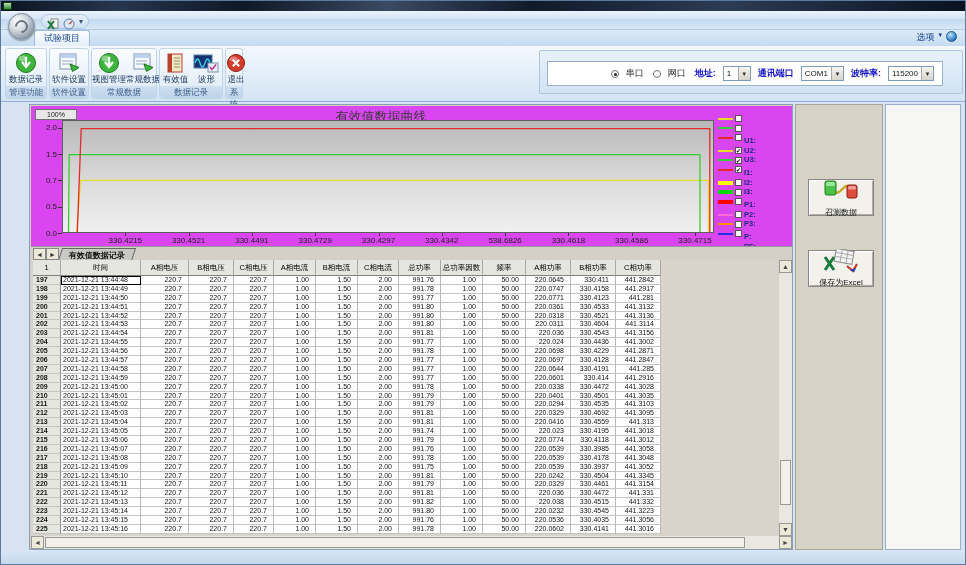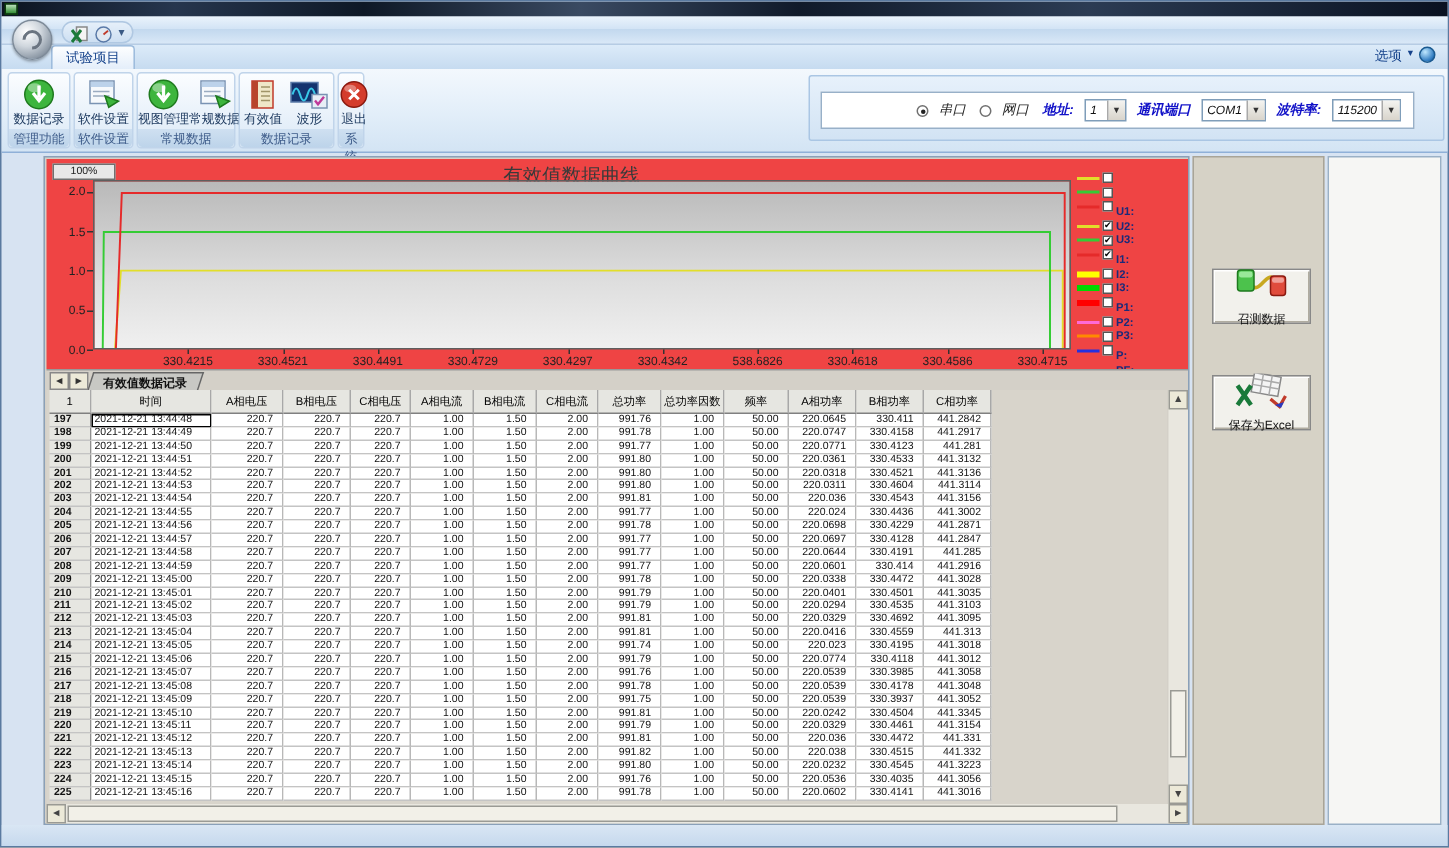--- a/index.html
+++ b/index.html
@@ -37,36 +37,36 @@
     border:1px solid #c0d4ea;border-radius:3px;}
   .rgroup .caption{position:absolute;left:0;right:0;bottom:0;height:12px;background:linear-gradient(#cfe0f1,#bdd4ea);
     border-radius:0 0 3px 3px;font-size:8.5px;color:#3e5c8a;text-align:center;line-height:12px;}
   .rbtns{position:absolute;left:0;top:0;right:0;bottom:12px;display:flex;justify-content:space-around;align-items:stretch;}
   .rbtn{display:flex;flex-direction:column;align-items:center;justify-content:flex-start;padding-top:2px;cursor:default;}
   .rbtn .ric{height:23px;display:flex;align-items:center;}
   .rbtn .rlab{font-size:8.5px;color:#1f3b60;white-space:nowrap;}
 
   
   #commwrap{position:absolute;left:538px;top:49px;width:424px;height:44px;background:linear-gradient(#e7f1fb,#d2e3f4);
-    border:1px solid #aac6e4;border-radius:2px;font-style:italic;}
+    border:1px solid #aac6e4;border-radius:2px;}
   #comm{position:absolute;left:7px;top:10px;width:396px;height:25px;background:#fff;border:1px solid #98b0c8;
     display:flex;align-items:center;justify-content:flex-end;gap:7px;padding-right:8px;font-size:9px;color:#222;}
   .radio{width:8px;height:8px;border-radius:50%;border:1px solid #707070;background:#fff;display:inline-block;position:relative;}
   .radio.sel::after{content:"";position:absolute;left:2px;top:2px;width:3px;height:3px;border-radius:50%;background:#222;}
   .rlabel{margin-right:2px;}
   .bluelab{color:#1212c8;font-weight:bold;}
   .dd{display:inline-flex;align-items:stretch;border:1px solid #7f9db9;background:#fff;height:15px;}
   .dd .val{font-size:8px;padding:0 3px;min-width:14px;display:flex;align-items:center;color:#111;}
   .dd .btn{width:12px;background:linear-gradient(#f4f4f1,#d8d4cb);border-left:1px solid #a9a9a9;font-size:6px;color:#333;display:flex;align-items:center;justify-content:center;}
 
   
   #content{position:absolute;left:28px;top:103px;width:764px;height:446px;background:#d4d0c8;border:1px solid #8aa0b8;}
 
   
-  #chartarea{position:absolute;left:1px;top:1px;width:761px;height:140px;background:#ef4444;}
+  #chartarea{position:absolute;left:1px;top:1px;width:761px;height:140px;background:#d946ef;}
   #zoombox{position:absolute;left:4px;top:3px;width:42px;height:11px;background:#e8e8e8;border:1px solid #707070;
     font-size:7px;text-align:center;line-height:10px;color:#222;}
   #charttitle{position:absolute;left:120px;top:2px;width:460px;text-align:center;font-size:13px;color:#3a3a3a;}
   #plot{position:absolute;left:31px;top:14px;width:652px;height:113px;border:1px solid #5e5e5e;
     background:linear-gradient(#b9b9b9,#dedede 60%,#f0f0f0);}
   #plot svg{position:absolute;left:0;top:0;}
   .ylab{position:absolute;font-size:8px;color:#222;width:22px;text-align:right;}
   .ytick{position:absolute;width:4px;height:1px;background:#333;}
   .xlab{position:absolute;top:130px;font-size:8px;color:#222;transform:translateX(-50%);}
   .xtick{position:absolute;top:127px;width:1px;height:3px;background:#333;}
@@ -287,21 +287,21 @@
             <polyline points="13.7,111.0 17.6,59.4 645.5,59.4 645.5,111.0" fill="none" stroke="#e2de2a" stroke-width="1.3"></polyline>
             <polyline points="5.5,111.0 6.2,33.6 637.0,33.6 637.0,111.0" fill="none" stroke="#35cc35" stroke-width="1.3"></polyline>
             <polyline points="14.3,111.0 18.2,7.7 646.8,7.7 646.8,111.0" fill="none" stroke="#e52a2a" stroke-width="1.3"></polyline>
           </svg>
       </div>
       <div id="yaxis">
           <div class="ylab" style="left: 4px; top: 17.3837px;">2.0</div>
           <div class="ytick" style="left: 27px; top: 21.8837px;"></div>
           <div class="ylab" style="left: 4px; top: 43.6628px;">1.5</div>
           <div class="ytick" style="left: 27px; top: 48.1628px;"></div>
-          <div class="ylab" style="left: 4px; top: 69.9419px;">1.0</div>
+          <div class="ylab" style="left: 4px; top: 69.9419px;">0.7</div>
           <div class="ytick" style="left: 27px; top: 74.4419px;"></div>
           <div class="ylab" style="left: 4px; top: 96.2209px;">0.5</div>
           <div class="ytick" style="left: 27px; top: 100.721px;"></div>
           <div class="ylab" style="left: 4px; top: 122.5px;">0.0</div>
           <div class="ytick" style="left: 27px; top: 127px;"></div>
         </div>
       <div id="xaxis">
           <div class="xlab" style="left: 94.301px;">330.4215</div>
           <div class="xtick" style="left: 94.301px;"></div>
           <div class="xlab" style="left: 157.602px;">330.4521</div>

